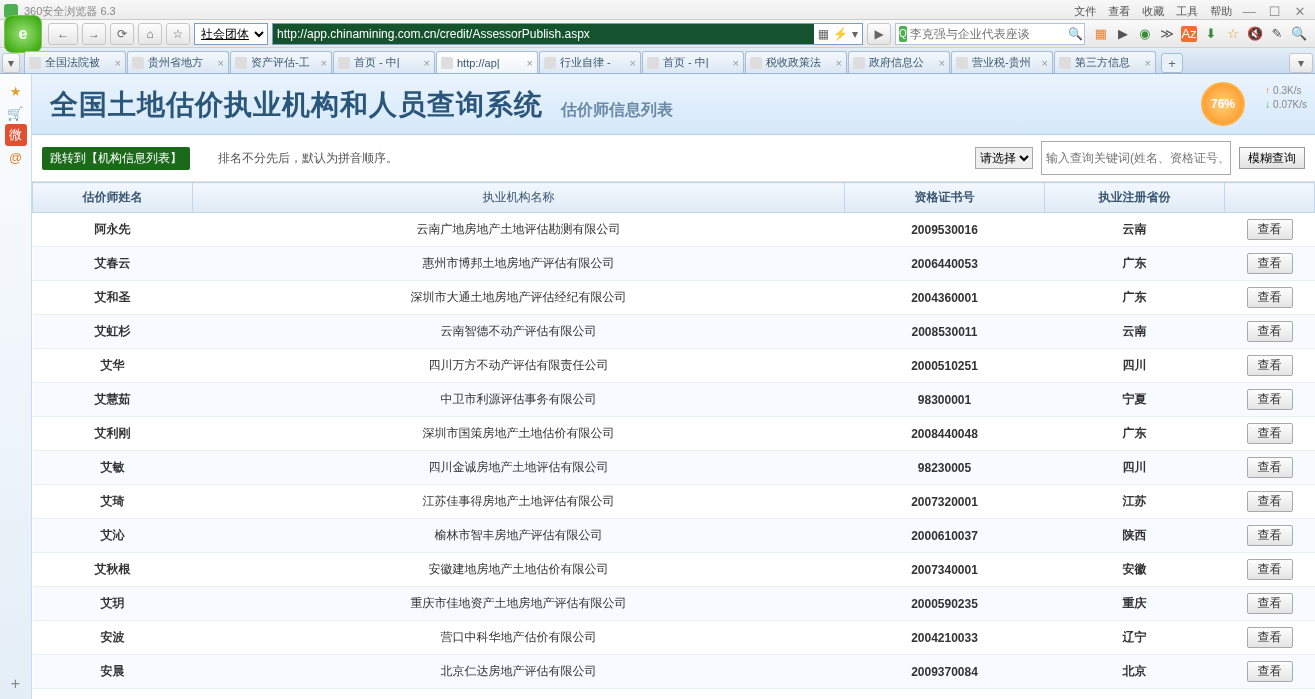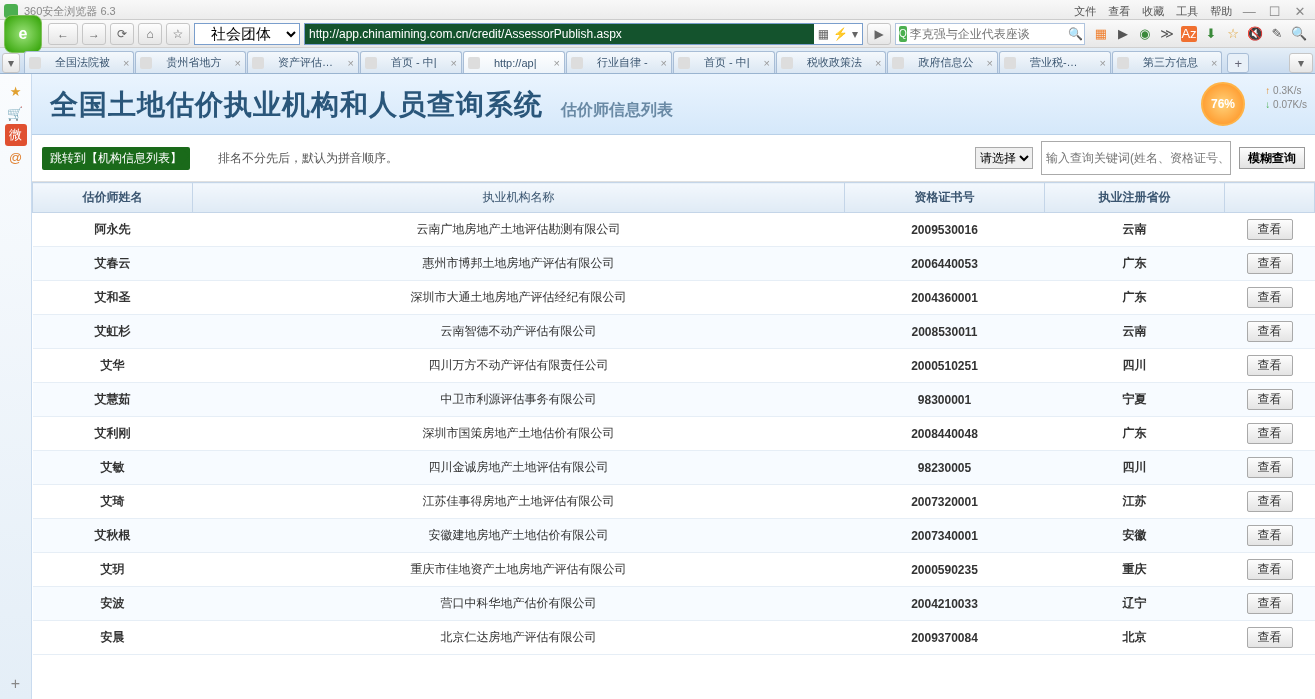--- a/index.html
+++ b/index.html
@@ -10,33 +10,33 @@
 .titlebar .appico { width:14px; height:14px; background:#4caf50; border-radius:3px; margin-right:6px; }
 .titlebar .title { color:#888; font-size:11px; flex:1; }
 .titlebar .menu span { margin:0 6px; color:#555; font-size:11px; cursor:pointer; }
 .titlebar .winbtns span { display:inline-block; width:22px; text-align:center; color:#888; cursor:pointer; font-size:13px; }
 
 
 .navbar { height:28px; background:linear-gradient(#fafafa,#e8e8e8); display:flex; align-items:center; padding:0 4px; gap:4px; border-bottom:1px solid #d0d0d0; }
 .bigico { width:38px; height:38px; margin:-5px 2px -5px 0; background:radial-gradient(#9be27a,#2ea000); border-radius:8px; border:1px solid #7fc05a; display:flex; align-items:center; justify-content:center; color:#fff; font-weight:bold; font-size:16px; }
 .navbtn { width:24px; height:22px; border:1px solid #c6c6c6; border-radius:3px; background:linear-gradient(#fdfdfd,#e6e6e6); display:inline-flex; align-items:center; justify-content:center; color:#666; cursor:pointer; font-size:12px; }
 .navbtn.wide { width:30px; }
-.dropdown-sel { height:22px; border:1px solid #7a9ecc; background:#fff; font-size:15px; padding:0 12px; }
+.dropdown-sel { height:22px; border:1px solid #7a9ecc; background:#fff; font-size:12px; padding:0 2px;text-decoration:underline; }
 .urlbox { flex:1; height:22px; border:1px solid #7a9ecc; background:#fff; display:flex; align-items:center; }
 .urlbox input { flex:1; border:none; outline:none; height:20px; padding:0 4px; font-size:12px; background:#14532d; color:#fff; }
 .urlbox .urltools { display:flex; gap:4px; padding:0 4px; color:#666; }
 .searchbox { width:190px; height:22px; border:1px solid #b0c4de; background:#fff; display:flex; align-items:center; }
 .searchbox .sico { width:16px; height:16px; margin:0 3px; background:#4caf50; border-radius:2px; display:flex; align-items:center; justify-content:center; color:#fff; font-size:10px; }
 .searchbox input { flex:1; border:none; outline:none; font-size:12px; color:#888; }
 .toolbar-icons { display:flex; gap:6px; padding:0 4px; }
 .toolbar-icons span { width:16px; height:16px; display:inline-flex; align-items:center; justify-content:center; font-size:13px; cursor:pointer; }
 
 
 .tabstrip { height:26px; background:linear-gradient(#e4eef7,#c9dbef); display:flex; align-items:flex-end; padding:0 2px; border-bottom:1px solid #9ab4d0; }
-.tab { height:22px; min-width:102px; max-width:112px; background:linear-gradient(#f4f8fc,#dbe7f3); border:1px solid #a8bdd6; border-bottom:none; border-radius:3px 3px 0 0; margin-right:1px; display:flex; align-items:center; padding:0 4px; font-size:11px; color:#3a5570; cursor:pointer; overflow:hidden;gap:10px; }
+.tab { height:22px; min-width:102px; max-width:112px; background:linear-gradient(#f4f8fc,#dbe7f3); border:1px solid #a8bdd6; border-bottom:none; border-radius:3px 3px 0 0; margin-right:1px; display:flex; align-items:center; padding:0 4px; font-size:11px; color:#3a5570; cursor:pointer; overflow:hidden; }
 .tab.active { background:linear-gradient(#fff,#eef4fa); }
 .tab .tico { width:12px; height:12px; margin-right:4px; background:#ddd; border-radius:2px; flex-shrink:0; }
 .tab .tlabel { flex:1; white-space:nowrap; overflow:hidden; text-overflow:ellipsis; }
 .tab .tclose { color:#999; font-size:11px; margin-left:3px; cursor:pointer; }
 .tab-add { width:22px; height:20px; border:1px solid #a8bdd6; background:#e8f0f8; border-radius:3px; margin-left:4px; display:flex; align-items:center; justify-content:center; color:#667; cursor:pointer; font-size:13px; }
 
 
 .sidebar { position:absolute; left:0; top:74px; width:32px; bottom:0; background:linear-gradient(#fafcfe,#e4eef7); border-right:1px solid #c9dbef; display:flex; flex-direction:column; align-items:center; gap:6px; padding-top:6px; }
 .sidebar .sico { width:22px; height:22px; border-radius:3px; cursor:pointer; display:flex; align-items:center; justify-content:center; font-size:13px; }
 .sidebar .addbtn { margin-top:auto; margin-bottom:6px; color:#888; font-size:16px; cursor:pointer; }
@@ -52,21 +52,21 @@
 .speed .up::before { content:"↑ "; color:#e08a2a; }
 .speed .dn::before { content:"↓ "; color:#4caf50; }
 
 .controls { display:flex; align-items:center; padding:6px 10px; gap:8px; border-bottom:1px solid #e0e0e0; }
 .jumpbtn { background:#1a6a1a; color:#fff; padding:3px 8px; border-radius:2px; font-size:12px; cursor:pointer; position:relative; }
 .jumpbtn::after { content:""; position:absolute; right:-8px; top:0; border:9px solid transparent; border-left:8px solid #1a6a1a; }
 .hint { color:#555; font-size:12px; margin-left:20px; }
 .controls .spacer { flex:1; }
 .sel-filter { height:22px; border:1px solid #aaa; font-size:12px; }
 .inp-search { height:22px; width:190px; border:1px solid #aaa; padding:16px 4px; font-size:12px; color:#aaa; }
-.btn-search { height:22px; border:1px solid #999; background:linear-gradient(#fdfdfd,#e2e2e2); padding:0 8px; font-size:12px; cursor:pointer;font-weight:bold; }
+.btn-search { height:22px; border:1px solid #999; background:linear-gradient(#fdfdfd,#e2e2e2); padding:0 8px; font-size:12px; cursor:pointer; }
 
 table { width:100%; border-collapse:collapse; }
 thead th { background:linear-gradient(#f3f8fd,#dfeaf5); border:1px solid #c4d5e8; padding:6px 4px; font-size:12px; color:#3a5570; font-weight:normal; }
 tbody td { border-bottom:1px solid #e6eef6; padding:6px 4px; font-size:12px; text-align:center; color:#333; }
 tbody tr:nth-child(even) td { background:#f7fbff; }
 .col-name { width:160px; font-weight:bold; }
 .col-org { width:auto; }
 .col-cert { width:200px; font-weight:bold; }
 .col-prov { width:180px; font-weight:bold; }
 .col-act { width:90px; }
@@ -287,20 +287,27 @@
      <td class="col-act"><span class="btn-view">查看</span></td>
    </tr>
           <tr>
      <td class="col-name">艾琦</td>
      <td class="col-org">江苏佳事得房地产土地评估有限公司</td>
      <td class="col-cert">2007320001</td>
      <td class="col-prov">江苏</td>
      <td class="col-act"><span class="btn-view">查看</span></td>
    </tr>
           <tr>
+     <td class="col-name">艾沁</td>
+     <td class="col-org">榆林市智丰房地产评估有限公司</td>
+     <td class="col-cert">2000610037</td>
+     <td class="col-prov">陕西</td>
+     <td class="col-act"><span class="btn-view">查看</span></td>
+   </tr>
+          <tr>
      <td class="col-name">艾秋根</td>
      <td class="col-org">安徽建地房地产土地估价有限公司</td>
      <td class="col-cert">2007340001</td>
      <td class="col-prov">安徽</td>
      <td class="col-act"><span class="btn-view">查看</span></td>
    </tr>
           <tr>
      <td class="col-name">艾玥</td>
      <td class="col-org">重庆市佳地资产土地房地产评估有限公司</td>
      <td class="col-cert">2000590235</td>

